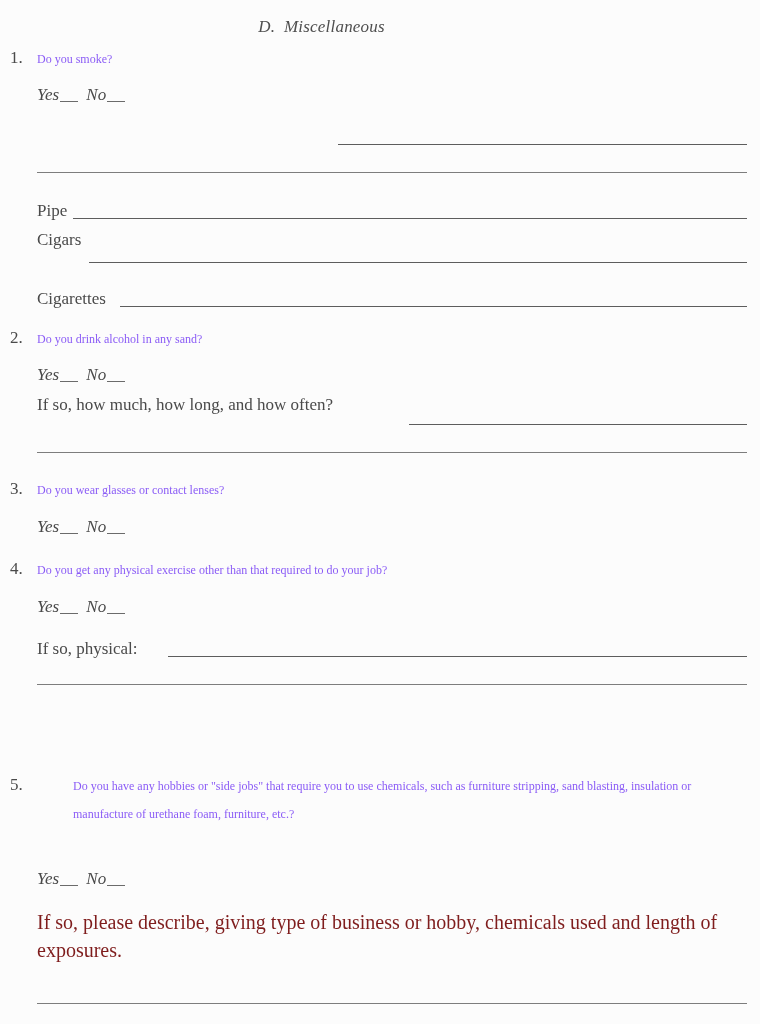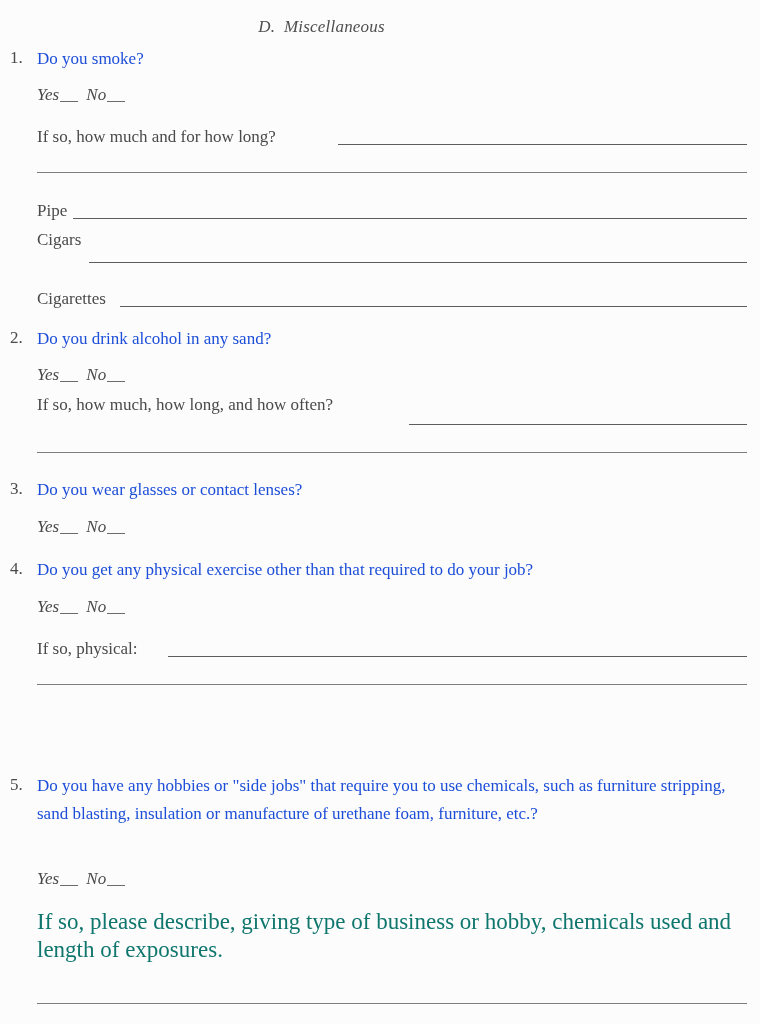--- a/index.html
+++ b/index.html
@@ -48,40 +48,40 @@
   }
   .q-num {
     width: 27px;
     flex: 0 0 27px;
     font-size: 17px;
     line-height: 25px;
     color: #4a4a4a;
   }
   .q-text {
     flex: 1 1 auto;
-    font-size: 17px;
+    font-size: 12px;
     line-height: 28px;
-    color: #1d4ed8;
+    color: #8b5cf6;
   }
 
   
   .sub {
     position: absolute;
     left: 37px;
     font-size: 17px;
     line-height: 25px;
     color: #4a4a4a;
     white-space: nowrap;
   }
   .sub-wrap {
     position: absolute;
     left: 37px;
-    font-size: 23px;
+    font-size: 20px;
     line-height: 28px;
-    color: #0f766e;
+    color: #7f1d1d;
   }
 
   
   .yesno {
     letter-spacing: 0px;
     font-style: italic;
   }
   .blank-s {
     display: inline-block;
     width: 18px;
@@ -119,21 +119,20 @@
       <div class="q-num">1.</div>
       <div class="q-text">Do you smoke?</div>
     </div>
   </div>
 
   <div class="sub yesno" style="top:82px;">
     <span>Yes</span><span class="blank-s"></span>
     <span>No</span><span class="blank-s"></span>
   </div>
 
-  <div class="sub" style="top:124px;">If so, how much and for how long?</div>
   <div class="inline-rule" style="left:338px; top:144px; width:409px;"></div>
   <div class="rule faint" style="left:37px; top:172px; width:710px;"></div>
 
   <div class="sub" style="top:198px;">Pipe</div>
   <div class="inline-rule" style="left:73px; top:218px; width:674px;"></div>
 
   <div class="sub" style="top:227px;">Cigars</div>
   <div class="inline-rule" style="left:89px; top:262px; width:658px;"></div>
 
   <div class="sub" style="top:286px;text-align:right;">Cigarettes</div>
@@ -179,21 +178,21 @@
     <span>No</span><span class="blank-s"></span>
   </div>
 
   <div class="sub" style="top:636px;">If so, physical:</div>
   <div class="inline-rule" style="left:168px; top:656px; width:579px;"></div>
   <div class="rule faint" style="left:37px; top:684px; width:710px;"></div>
 
   <div class="q" style="top:772px; width:732px;">
     <div class="q-row">
       <div class="q-num">5.</div>
-      <div class="q-text" style="max-width:700px;">Do you have any hobbies or "side jobs" that require you to use chemicals, such as furniture stripping, sand blasting, insulation or manufacture of urethane foam, furniture, etc.?</div>
+      <div class="q-text" style="max-width:700px;margin-left:36px;">Do you have any hobbies or "side jobs" that require you to use chemicals, such as furniture stripping, sand blasting, insulation or manufacture of urethane foam, furniture, etc.?</div>
     </div>
   </div>
 
   <div class="sub yesno" style="top:866px;">
     <span>Yes</span><span class="blank-s"></span>
     <span>No</span><span class="blank-s"></span>
   </div>
 
   <div class="sub-wrap" style="top:908px; width:710px;">If so, please describe, giving type of business or hobby, chemicals used and length of exposures.</div>
 

